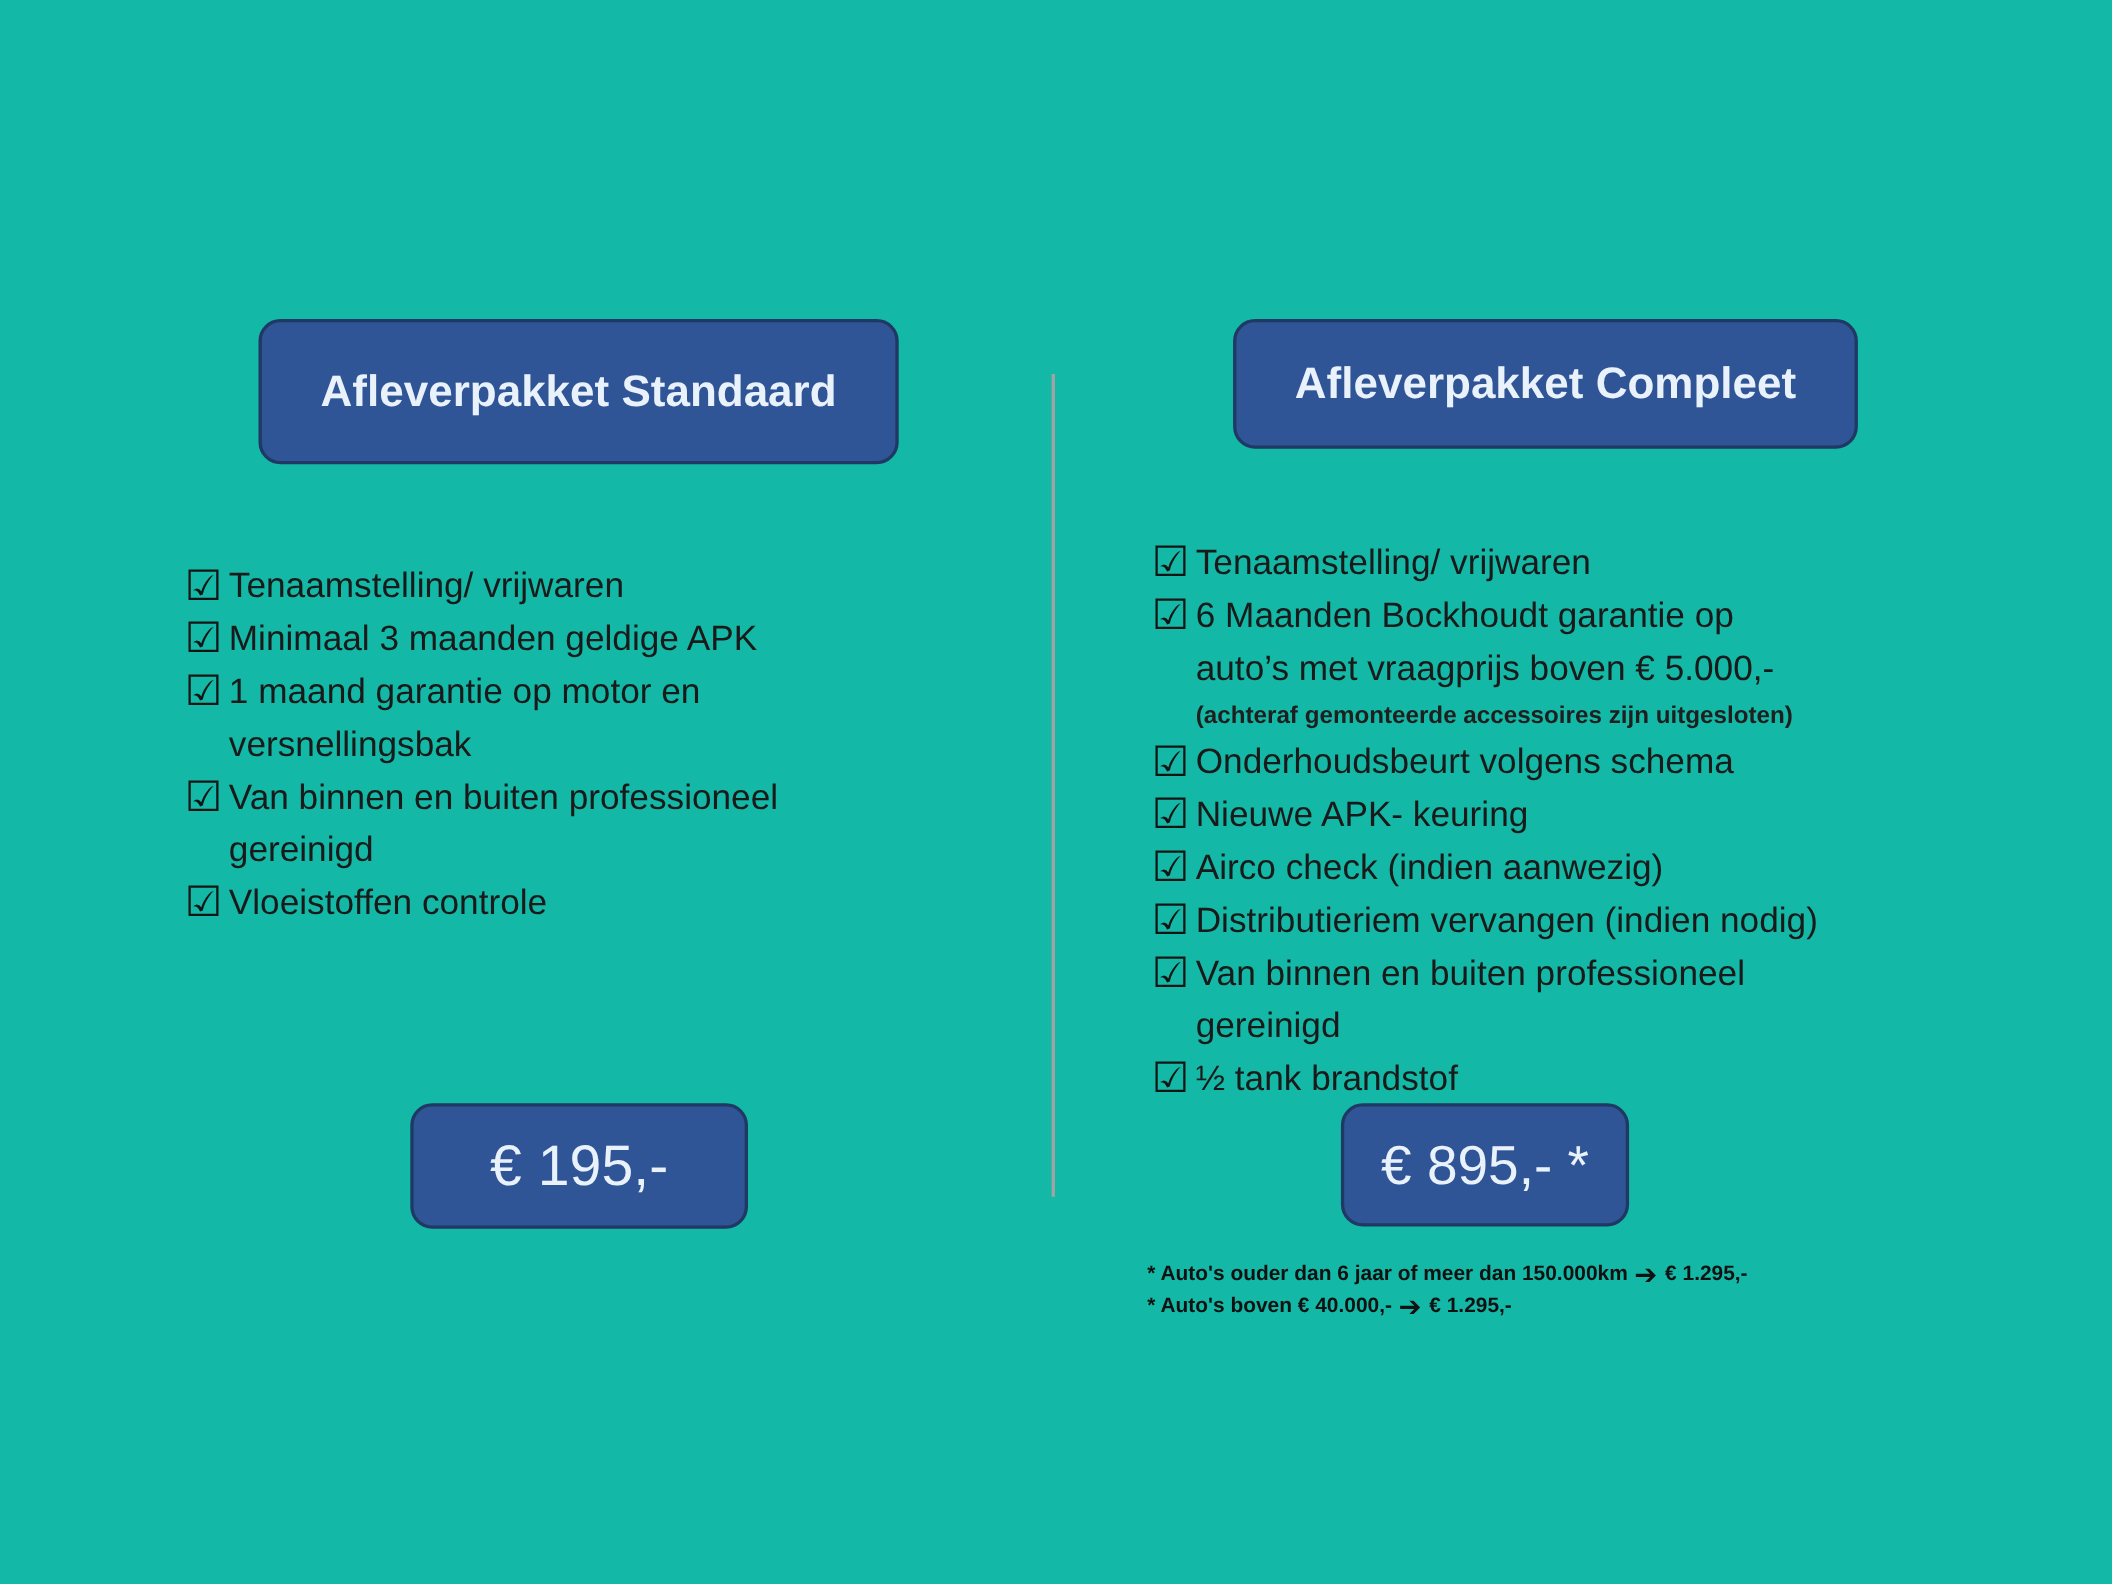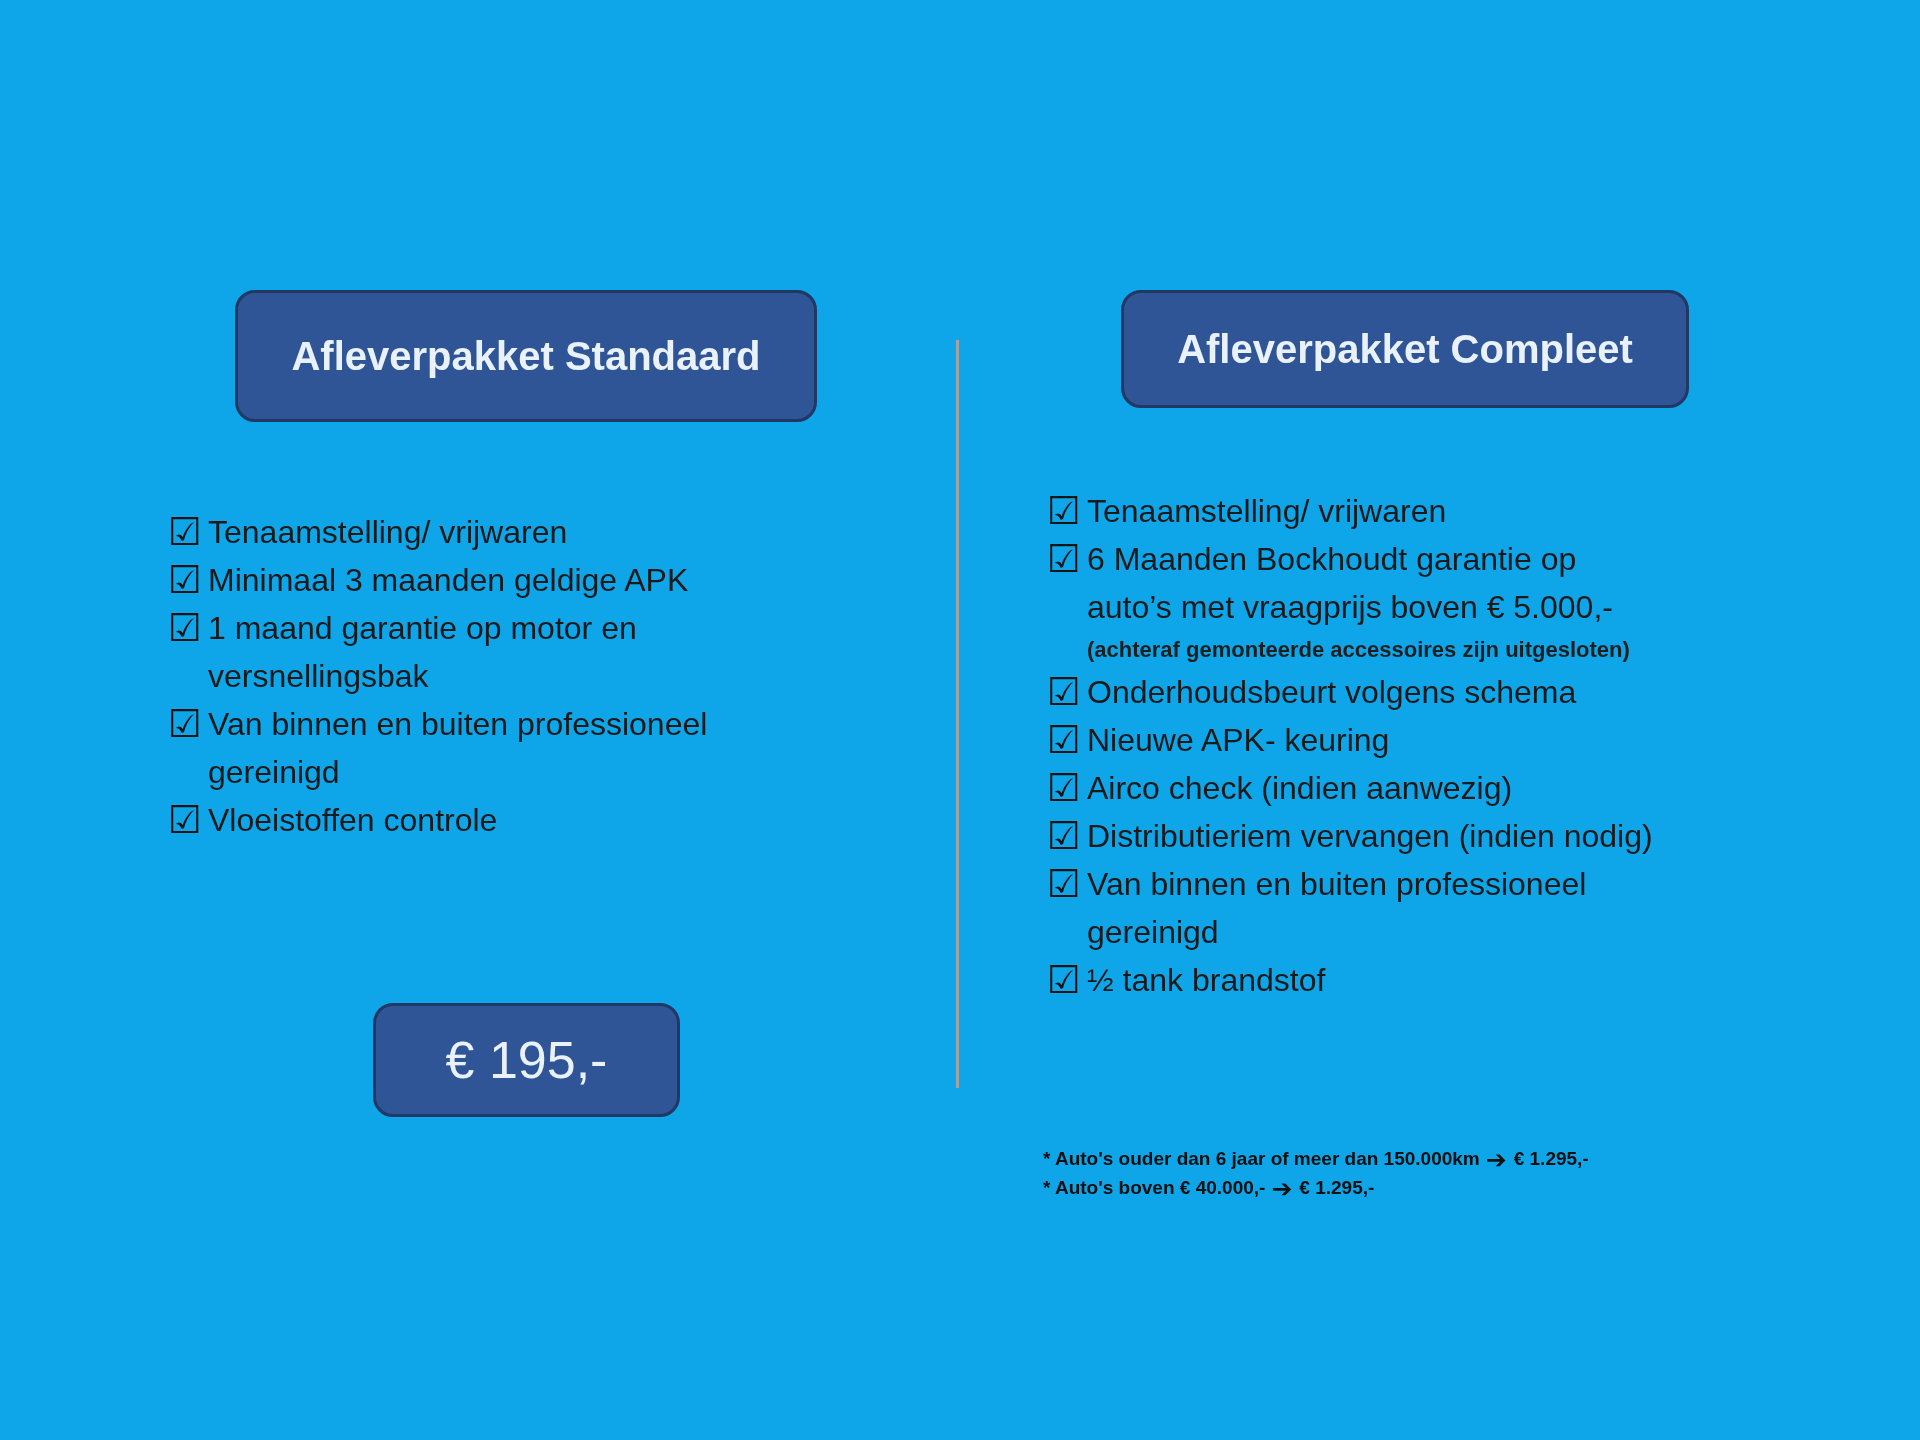--- a/index.html
+++ b/index.html
@@ -4,21 +4,21 @@
 <style>
   html, body {
     margin: 0;
     padding: 0;
     background: #ffffff;
   }
   .page {
     position: relative;
     width: 1920px;
     height: 1440px;
-    background: #0ea5e9;
+    background: #14b8a6;
     font-family: "Liberation Sans", "DejaVu Sans", sans-serif;
     color: #1a1a1a;
     overflow: hidden;
   }
 
   
   .hdr {
     position: absolute;
     background: #2F5597;
     border: 3px solid #1F3864;
@@ -219,20 +219,23 @@
       <span class="cb">☑</span>
       <div class="txt">
           <div class="ln">½ tank brandstof</div>
         </div>
     </div>
   </div>
 
   <div class="price price-left">
     <span class="price-text">€ 195,-</span>
   </div>
+  <div class="price price-right">
+    <span class="price-text">€ 895,- *</span>
+  </div>
 
   <div class="footnotes">
     <div class="fn">
       <span>* Auto's ouder dan 6 jaar of meer dan 150.000km</span><span class="arrow">➔</span><span>€ 1.295,-</span>
     </div>
     <div class="fn">
       <span>* Auto's boven € 40.000,-</span><span class="arrow">➔</span><span>€ 1.295,-</span>
     </div>
   </div>
 

